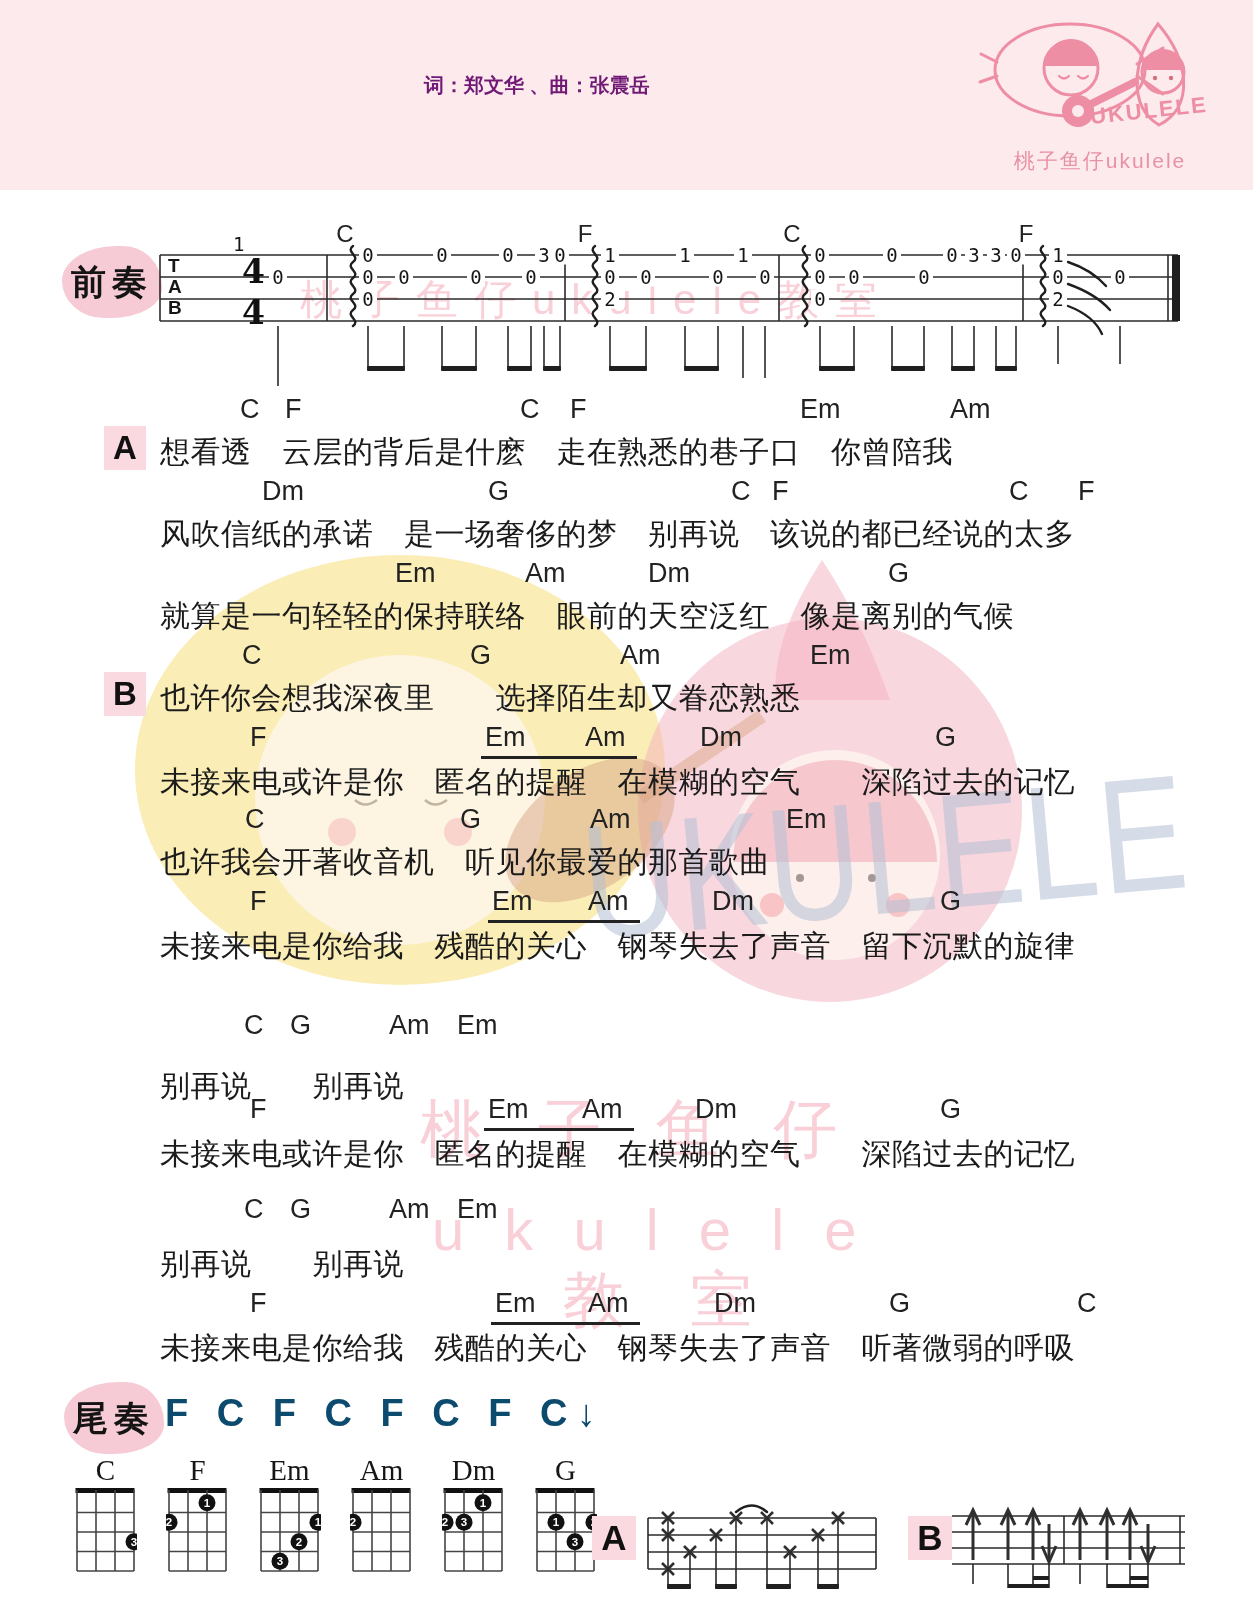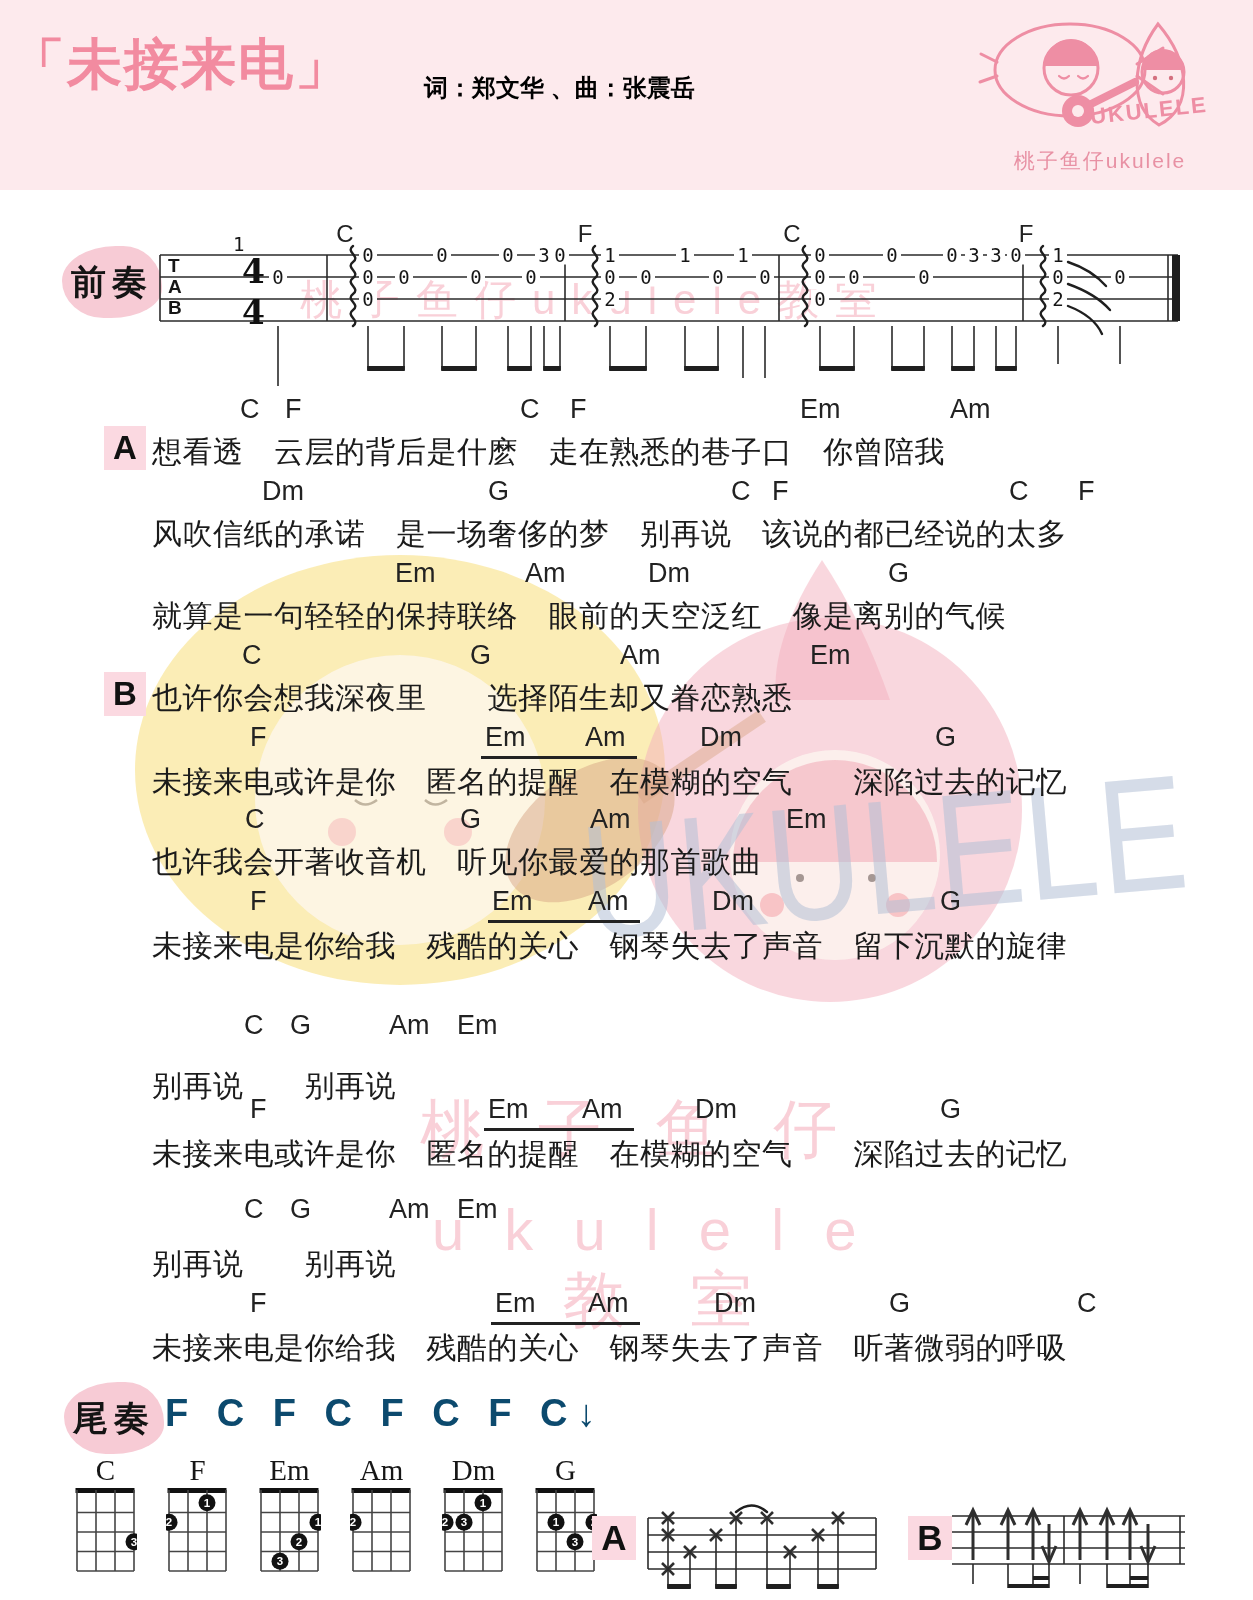--- a/index.html
+++ b/index.html
@@ -1,41 +1,41 @@
 <!DOCTYPE html>
 <html><head>
 <meta charset="utf-8">
 <style>
   html,body{margin:0;padding:0;background:#fff;}
   .page{position:relative;width:1253px;height:1600px;background:#ffffff;overflow:hidden;
         font-family:"Liberation Sans",sans-serif;color:#1e1e1e;}
   
   .header{position:absolute;left:0;top:0;width:1253px;height:190px;background:#fdeaed;z-index:3;}
   .title{position:absolute;left:10px;top:28px;font-size:55px;font-weight:700;color:#f28ba0;letter-spacing:2px;}
-  .credits{position:absolute;left:424px;top:72px;font-size:24px;font-weight:700;color:#000000;}
+  .credits{position:absolute;left:424px;top:72px;font-size:20px;font-weight:700;color:#701a75;}
   .subtitle{position:absolute;left:12px;top:126px;font-size:24px;font-weight:700;color:#f28ba0;}
   .logo{position:absolute;left:975px;top:8px;width:250px;height:172px;}
   
   .bg{position:absolute;left:0;top:0;z-index:1;}
   .wm{position:absolute;color:rgba(240,143,163,.42);font-weight:500;white-space:pre;z-index:1;}
   .wm-tab{left:300px;top:272px;font-size:42px;letter-spacing:16px;}
   .wm-big{left:575px;top:790px;font-size:130px;font-weight:400;color:rgba(178,192,214,.55);
           transform:rotate(-5deg) scaleY(1.25);transform-origin:left top;letter-spacing:2px;}
   .wm-mid1{left:420px;top:1086px;font-size:64px;letter-spacing:18px;}
   .wm-mid2{left:432px;top:1196px;font-size:58px;letter-spacing:12px;}
   .wm-mid3{left:515px;top:1258px;font-size:62px;letter-spacing:24px;margin-left:48px;}
   
   .content{position:absolute;left:0;top:0;width:1253px;height:1600px;z-index:2;}
   .blob{position:absolute;background:#f7cbd5;border-radius:58% 42% 55% 45% / 52% 60% 44% 56%;
         display:flex;align-items:center;justify-content:center;font-size:35px;font-weight:700;
         letter-spacing:6px;color:#141414;}
   .blob-intro{left:62px;top:246px;width:100px;height:72px;}
   .blob-outro{left:64px;top:1382px;width:100px;height:72px;}
   .chord{position:absolute;font-size:27px;font-weight:500;color:#222;white-space:pre;}
-  .lyric{position:absolute;left:152px;font-size:30px;letter-spacing:.5px;color:#1b1b1b;white-space:pre;}
+  .lyric{position:absolute;left:160px;font-size:30px;letter-spacing:.5px;color:#1b1b1b;white-space:pre;}
   .marker{position:absolute;left:104px;width:42px;height:44px;background:#fbd9e1;color:#111;
           font-size:33px;font-weight:700;display:flex;align-items:center;justify-content:center;}
   .chord-underline{position:absolute;height:2.5px;background:#222;}
   .outro-seq{position:absolute;left:165px;top:1392px;font-size:38px;letter-spacing:9px;color:#0c4a6e;font-weight:700;white-space:pre;}
   
   .tabsvg{position:absolute;left:0;top:210px;}
   .strumsvg{position:absolute;left:0;top:1480px;}
   .tab-line{stroke:#2a2a2a;stroke-width:1.6;}
   .tab-num{font-family:"DejaVu Sans Mono",monospace;font-size:19px;fill:#161616;}
   .tab-letter{font-size:19px;font-weight:700;fill:#161616;}
@@ -76,21 +76,20 @@
   </svg>
   <div class="wm wm-tab">桃子鱼仔ukulele教室</div>
   <div class="wm wm-big">UKULELE</div>
   <div class="wm wm-mid1">桃 子 鱼 仔</div>
   <div class="wm wm-mid2">u k u l e l e</div>
   <div class="wm wm-mid3">教 室</div>
 
   <div class="content">
 
     <div class="header">
-      <div class="title">「未接来电」</div>
       <div class="credits">词：郑文华 、曲：张震岳</div>
       <svg class="logo" viewBox="0 0 250 172">
         <g stroke="#ee8ea4" stroke-width="3" fill="none" stroke-linecap="round">
           <ellipse cx="95" cy="62" rx="75" ry="46"></ellipse>
           <path d="M22,54 L6,46 M22,68 L5,74"></path>
           <path d="M183,16 C158,50 152,98 184,117 C220,99 214,52 183,16 Z"></path>
           <path d="M162,56 L188,40 M162,68 L188,86"></path>
           <circle cx="96" cy="60" r="27"></circle>
           <path d="M84,68 q5,5 10,0 M103,68 q5,5 10,0" stroke-width="2.2"></path>
           <circle cx="188" cy="64" r="21"></circle>

